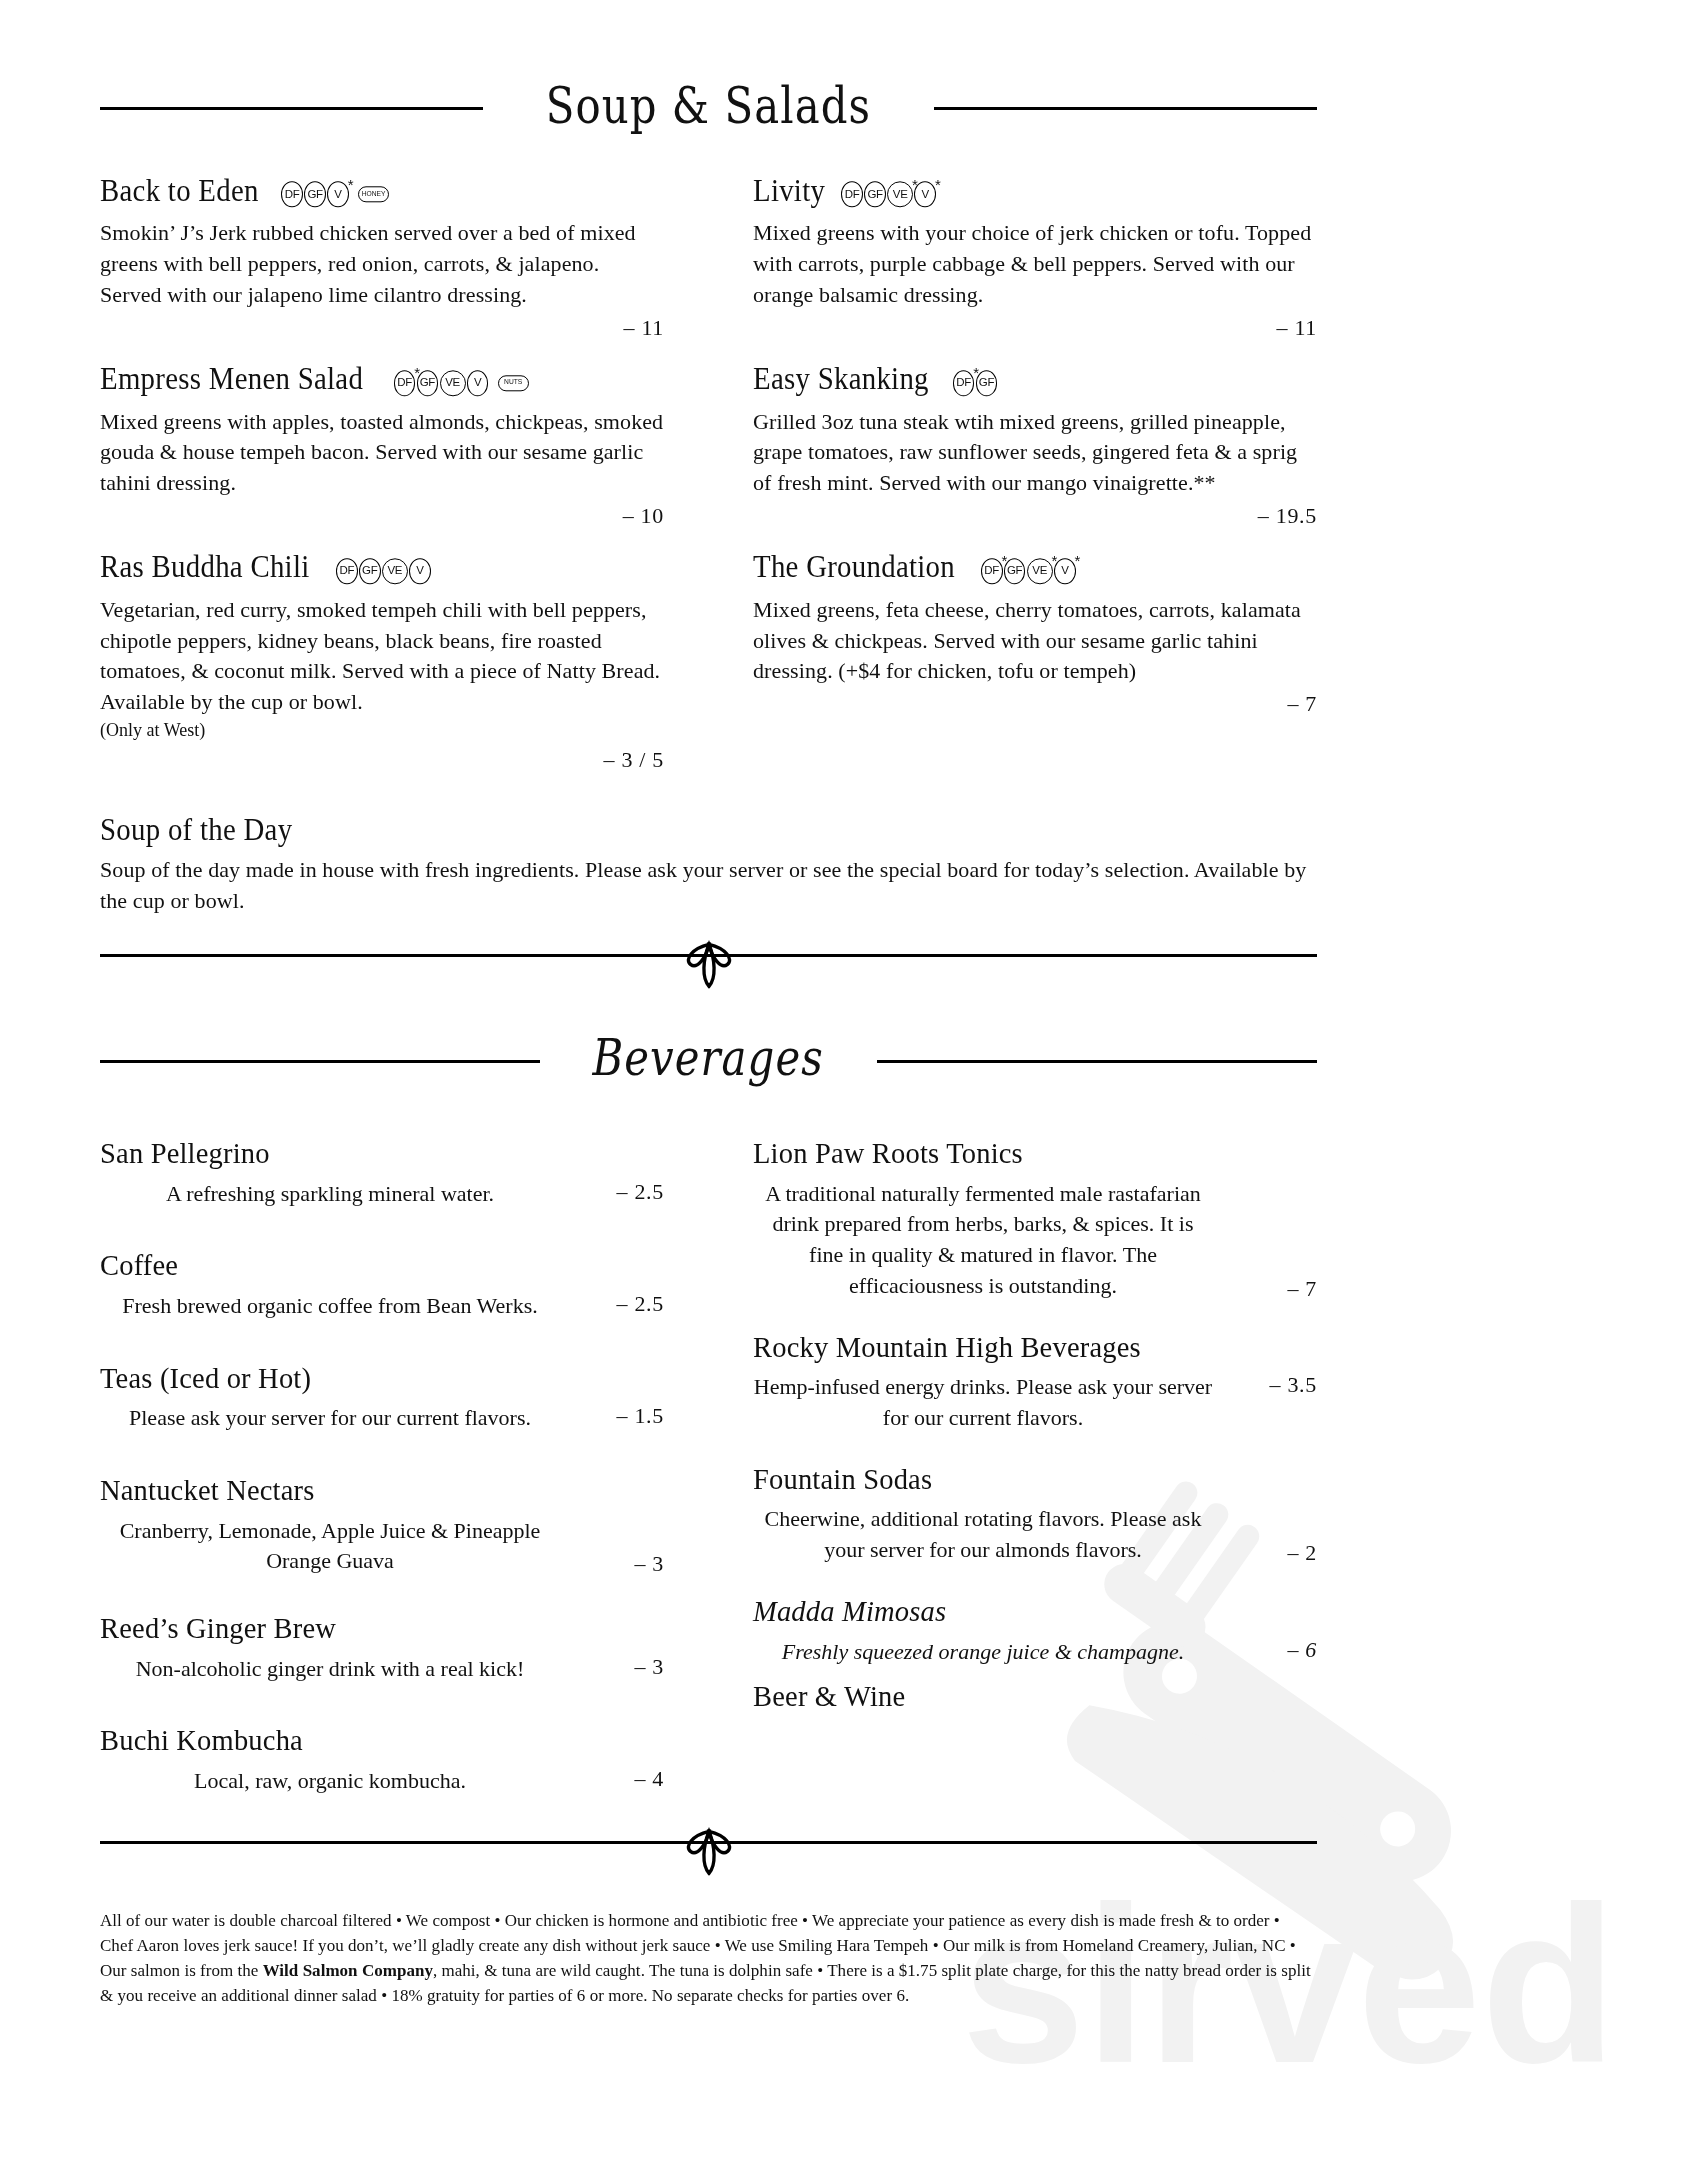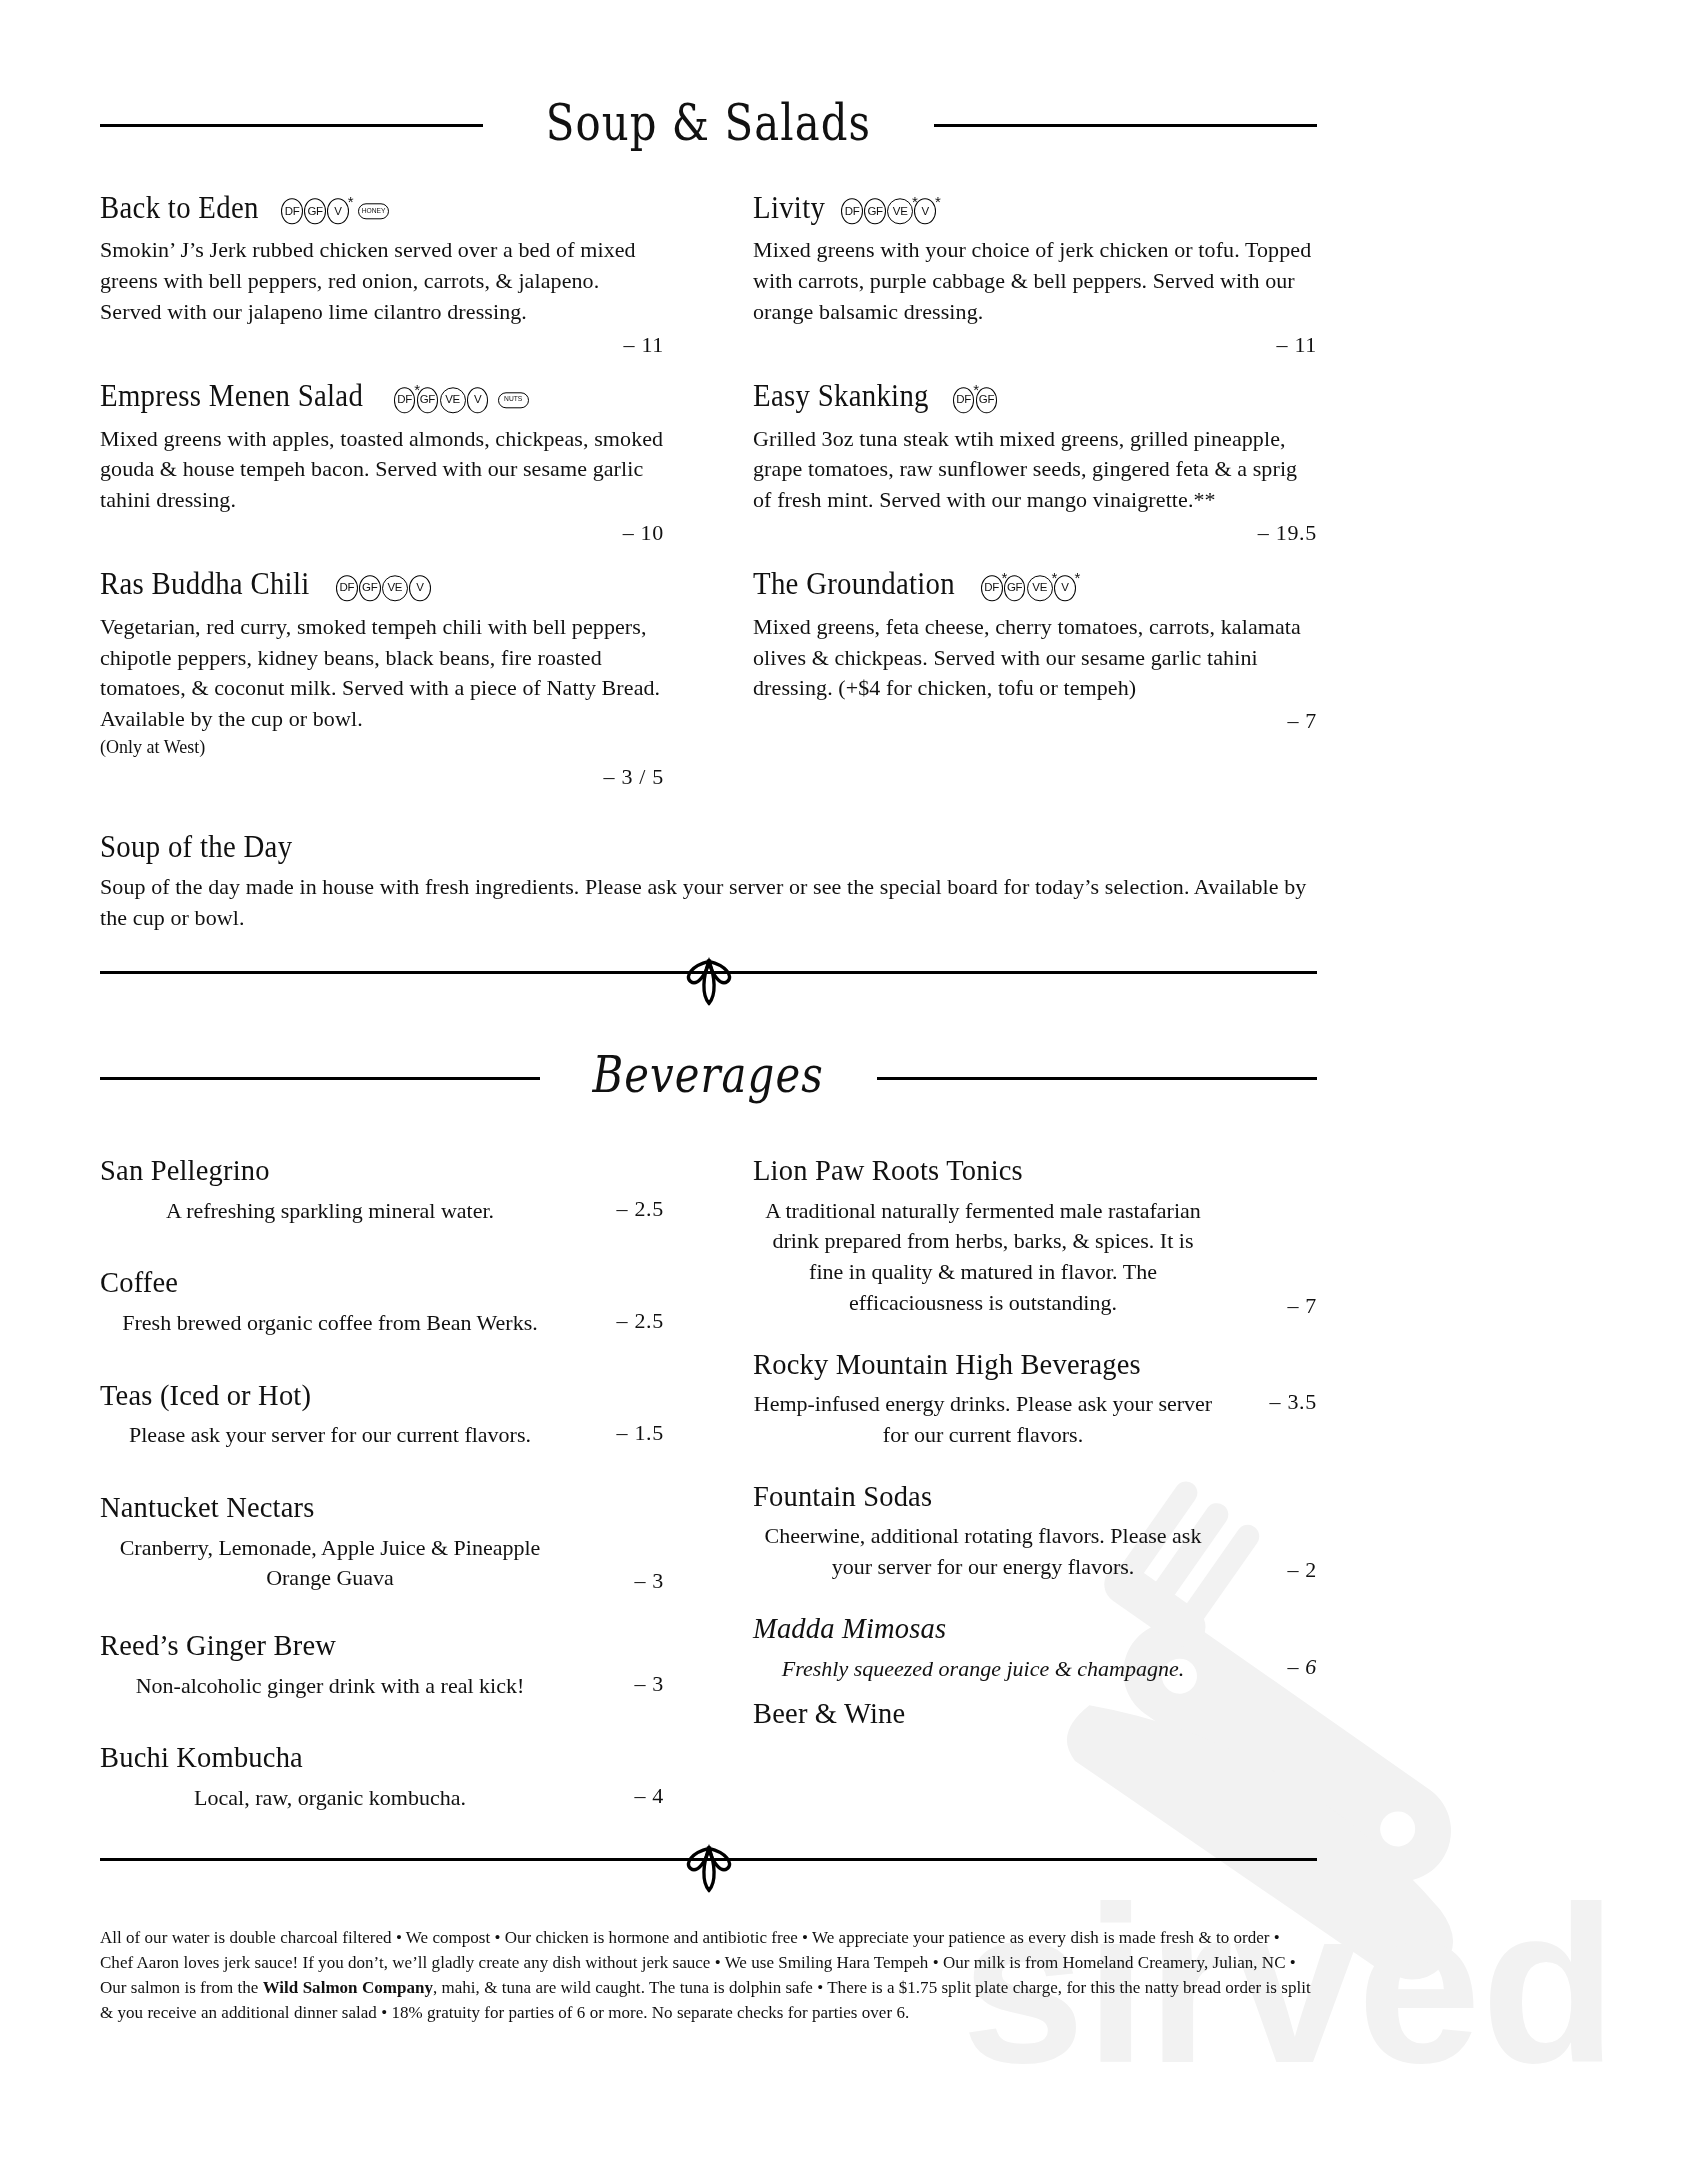--- a/index.html
+++ b/index.html
@@ -22,21 +22,21 @@
     width: 843px;
     height: 742px;
     pointer-events: none;
     z-index: 0;
   }
   #watermark svg { width: 100%; height: 100%; }
 
   #page {
     position: relative;
     z-index: 2;
-    padding: 17px 100px;
+    padding: 0 100px;
     box-sizing: border-box;
     width: 1417px;
   }
 
   
   .section-head {
     display: flex;
     align-items: center;
     gap: 23px;
     margin-top: 0;
@@ -473,21 +473,21 @@
         <div class="bev-name">Rocky Mountain High Beverages</div>
         <div class="bev-body">
           <div class="bev-desc">Hemp-infused energy drinks. Please ask your server for our current flavors.</div>
           <div class="bev-price">– 3.5</div>
         </div>
       </div>
 
       <div class="bev" style="margin-bottom:28px;">
         <div class="bev-name">Fountain Sodas</div>
         <div class="bev-body price-bottom">
-          <div class="bev-desc">Cheerwine, additional rotating flavors. Please ask your server for our energy flavors.</div>
+          <div class="bev-desc">Cheerwine, additional rotating flavors. Please ask your server for our almonds flavors.</div>
           <div class="bev-price">– 2</div>
         </div>
       </div>
 
       <div class="bev" style="margin-bottom:12px;font-style:italic;">
         <div class="bev-name">Madda Mimosas</div>
         <div class="bev-body">
           <div class="bev-desc">Freshly squeezed orange juice &amp; champagne.</div>
           <div class="bev-price">– 6</div>
         </div>

